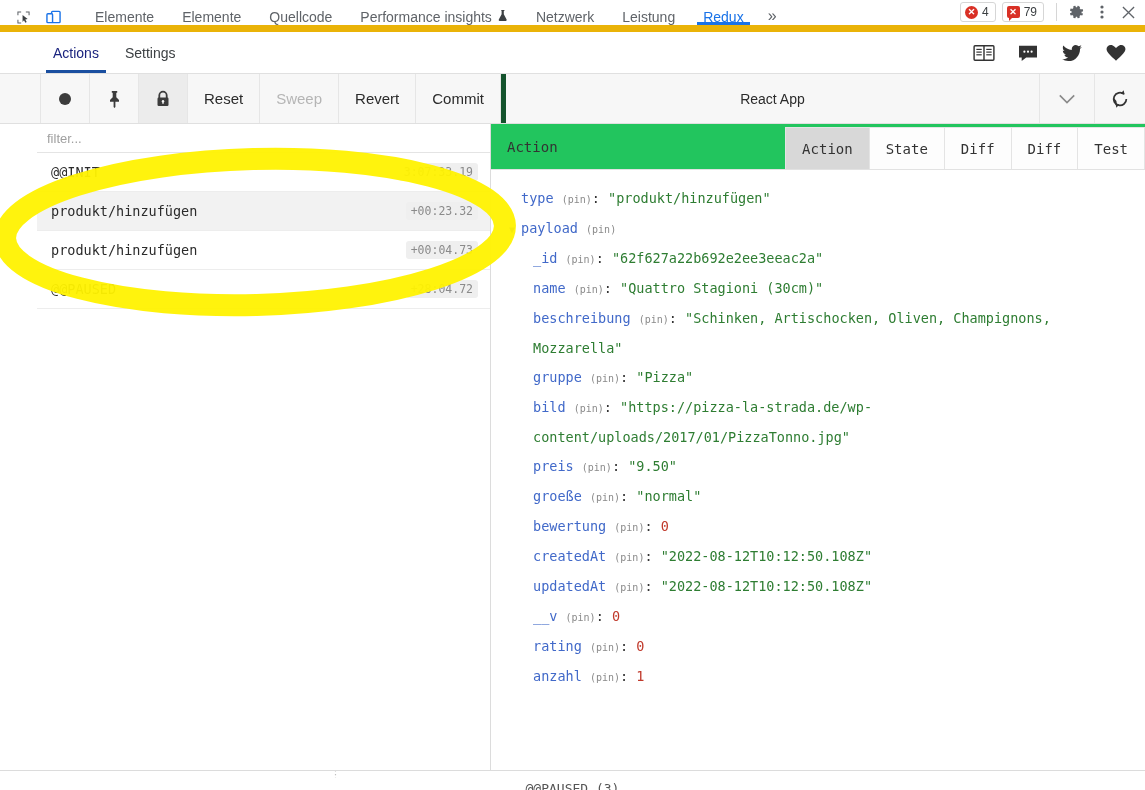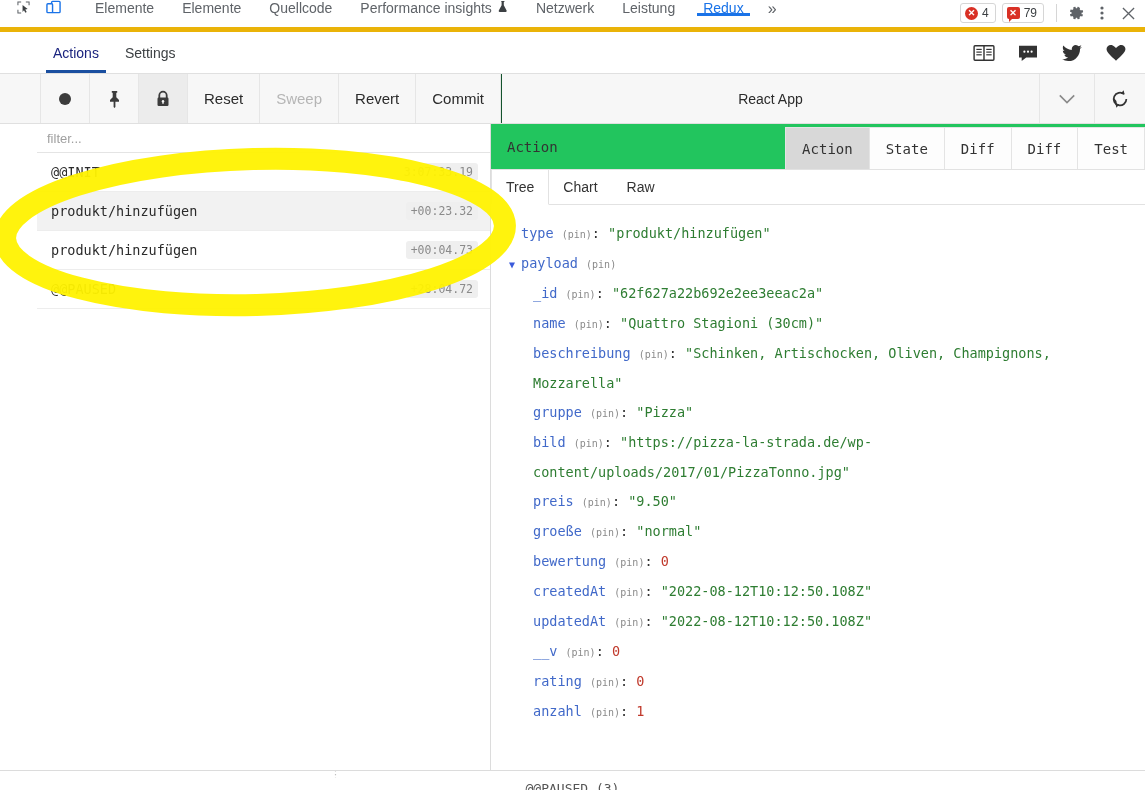--- a/index.html
+++ b/index.html
@@ -21,23 +21,23 @@
     inset: 0;
     display: flex;
     flex-direction: column;
   }
 
   
   .devtools-topbar {
     height: 32px;
     min-height: 32px;
     background: #ffffff;
-    border-bottom: 5px solid #eab308;
-    display: flex;
-    align-items: flex-start;
+    border-bottom: 7px solid #eab308;
+    display: flex;
+    align-items: flex-end;
     padding-left: 8px;
     box-sizing: border-box;
   }
   .dt-icon-btn {
     width: 30px;
     display: flex;
     align-items: center;
     justify-content: center;
     cursor: pointer;
   }
@@ -222,21 +222,21 @@
     font-size: 15px;
     color: #2b2b2b;
     cursor: pointer;
     font-weight: 500;
     white-space: nowrap;
   }
   .tb-text.disabled { color: #b5b5b5; cursor: default; }
   .tb-spacer {
     flex: 1;
     border-right: 1px solid #e6e6e6;
-    border-left: 1px solid #14532d;
+    border-left: 5px solid #14532d;
     display: flex;
     align-items: center;
     justify-content: center;
     position: relative;
   }
   .tb-instance {
     font-size: 14px;
     color: #2b2b2b;
   }
   .tb-chev {
@@ -656,31 +656,20 @@
           </div>
           <div class="rp-tab">
             <span>Diff</span>
           </div>
           <div class="rp-tab">
             <span>Test</span>
           </div>
         </div>
       </div>
 
-      <div class="sub-tabs">
-        <div class="sub-tab active">
-          <span>Tree</span>
-        </div>
-        <div class="sub-tab">
-          <span>Chart</span>
-        </div>
-        <div class="sub-tab">
-          <span>Raw</span>
-        </div>
-      </div>
 
       <div class="tree">
         <div class="tree-row">
           <span class="arrow"></span><span class="k">type</span> <span class="pin">(pin)</span><span class="colon">:</span> <span class="s">"produkt/hinzufügen"</span>
         </div>
         <div class="tree-row">
           <span class="arrow">▼</span><span class="k">payload</span> <span class="pin">(pin)</span>
         </div>
 
         <div class="tree-row indent wrap">

